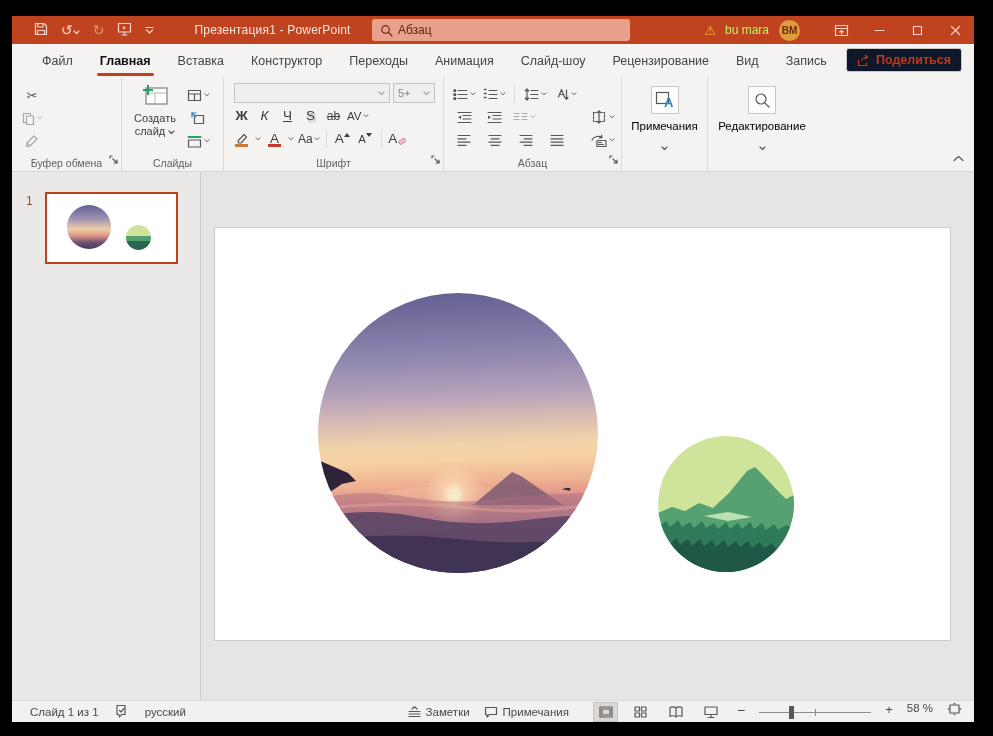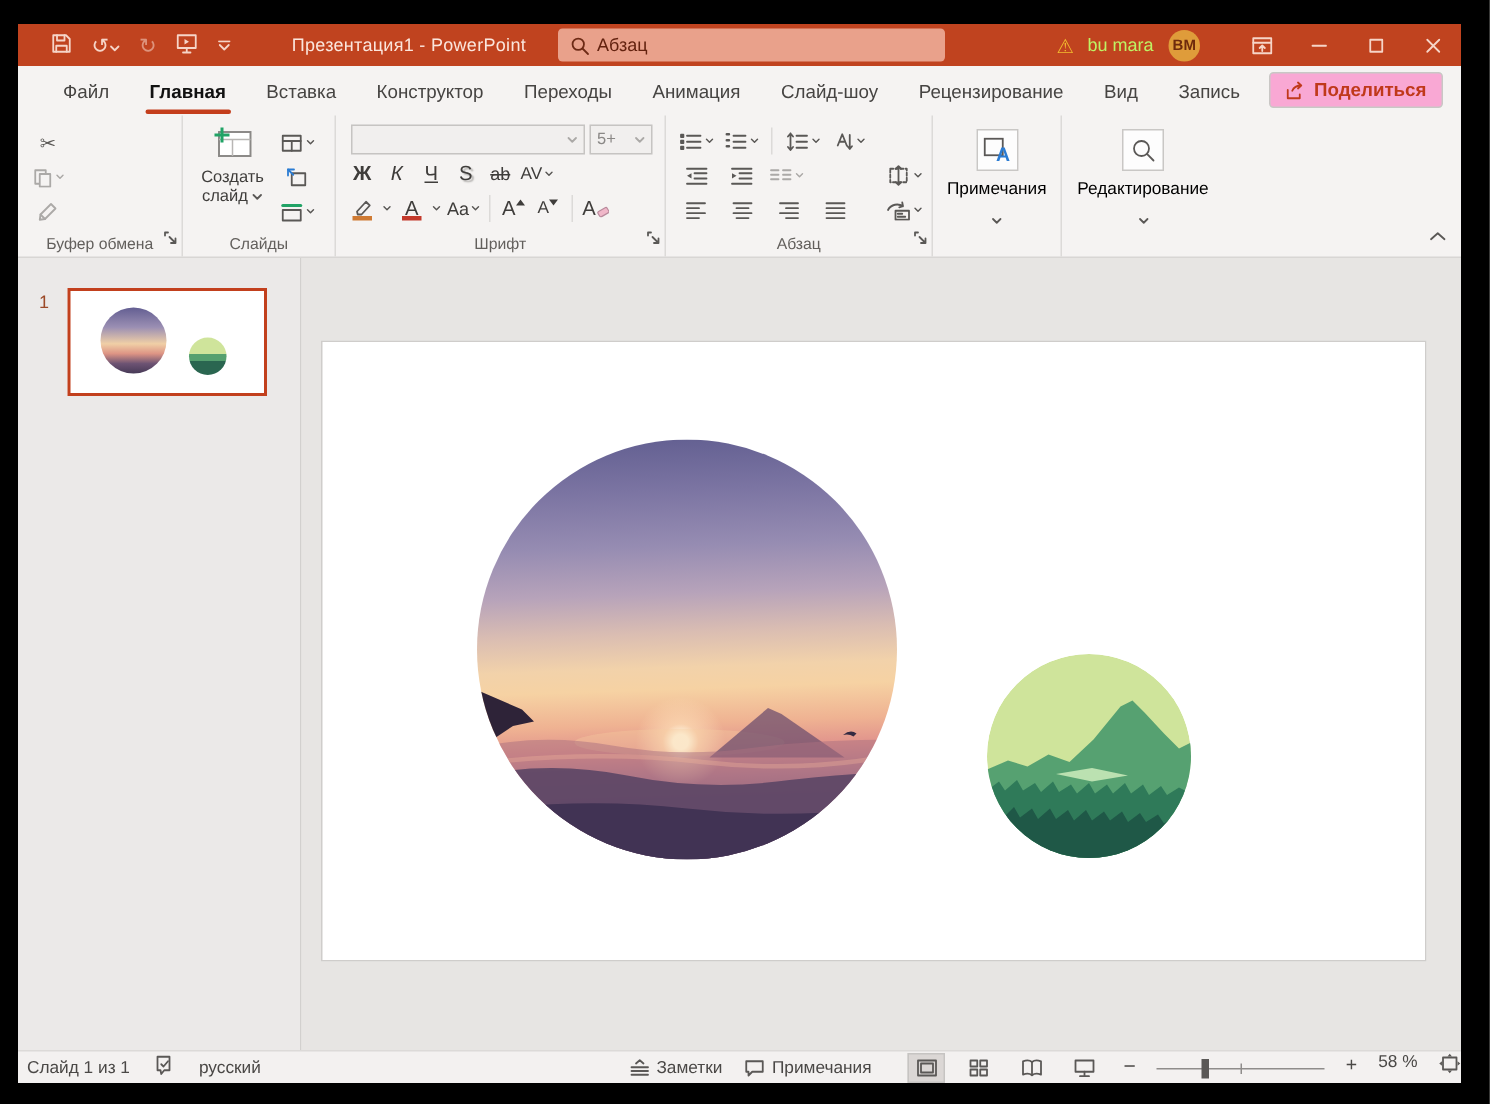--- a/index.html
+++ b/index.html
@@ -17,21 +17,21 @@
   .warn{color:#f2bb2e;font-size:13px;margin-right:9px}
   .uname{margin-right:10px;color:#bef264}
   .badge{width:21px;height:21px;border-radius:50%;background:#df9c3a;color:#6e2a0c;font-weight:bold;font-size:10px;display:flex;align-items:center;justify-content:center;margin-right:22px}
   .winbtn{width:38px;height:28px;display:flex;align-items:center;justify-content:center}
 
   
   .tabrow{position:absolute;left:0;top:28px;right:0;height:33px;display:flex;align-items:center;gap:27px;padding-left:30px;font-size:12.5px;color:#464442}
   .tab{position:relative;cursor:default;white-space:nowrap}
   .tab.active{color:#111;font-weight:bold}
   .tab.active::after{content:"";position:absolute;left:-3px;right:-3px;bottom:-8px;height:3px;background:#c43e1c;border-radius:2px}
-  .sharebtn{position:absolute;right:12px;top:4px;height:24px;display:flex;align-items:center;gap:6px;background:#f9a8d4;border:1px solid #c9c7c5;border-radius:3px;padding:0 10px;color:#c0391b;font-size:12.5px;font-weight:bold}
+  .sharebtn{position:absolute;right:12px;top:4px;height:24px;display:flex;align-items:center;gap:6px;background:#0f172a;border:1px solid #c9c7c5;border-radius:3px;padding:0 10px;color:#c0391b;font-size:12.5px;font-weight:bold}
 
   
   .ribbon{position:absolute;left:0;top:61px;right:0;height:95px;display:flex;border-bottom:1px solid #d8d6d4;background:#f5f3f2}
   .rgroup{position:relative;border-right:1px solid #dcdad8;padding-top:5px}
   .rlabel{position:absolute;bottom:2px;left:0;right:0;text-align:center;font-size:10.5px;color:#63605d}
   .launcher{position:absolute;right:3px;bottom:3px}
   .bigbtn{display:flex;flex-direction:column;align-items:center;width:58px;gap:2px;padding-top:2px}
   .bigbtn .blbl{font-size:11px;color:#3f3d3b;text-align:center;line-height:1.2}
   .smallcol{display:flex;flex-direction:column;gap:3px;padding-top:3px}
   .sbtn{height:20px;min-width:24px;display:flex;align-items:center;justify-content:center;gap:2px}
@@ -56,21 +56,21 @@
   .thumbbox{position:absolute;left:33px;top:20px;width:133px;height:72px;background:#fff;border:2px solid #c2401d}
   .minicircle{position:absolute;border-radius:50%}
   .mainarea{flex:1;position:relative;background:#e7e5e3}
   .canvas{position:absolute;left:13px;top:55px;width:737px;height:414px;background:#fff;border:1px solid #cfcdcb}
   .circle{position:absolute;border-radius:50%;overflow:hidden}
   .sunset-bg{position:absolute;inset:0;background:linear-gradient(178deg,#615e90 0%,#7b74a2 13%,#968cb2 26%,#b7a3ba 37%,#dabdb2 46%,#f2d2aa 54%,#f6d2a3 59%,#efb292 67%,#e0928c 73%,#b47c8d 79%,#86627e 86%,#5f4d71 94%,#4c4061 100%)}
   .sun{position:absolute;inset:0;background:radial-gradient(circle at 48.5% 72%,rgba(255,250,228,.95) 0 5px,rgba(255,228,188,.6) 12px,rgba(255,210,170,0) 30px)}
   .overlay{position:absolute;inset:0}
 
   
-  .statusbar{position:absolute;left:0;bottom:0;right:0;height:22px;background:#f3f1f0;border-top:1px solid #dcdad8;display:flex;align-items:center;font-size:11.5px;color:#4a4846;padding:0 0}
+  .statusbar{position:absolute;left:0;bottom:0;right:0;height:22px;background:#f3f1f0;border-top:1px solid #dcdad8;display:flex;align-items:center;font-size:11.5px;color:#4a4846;padding:0 12px}
   .sleft{display:flex;align-items:center;gap:16px;margin-left:6px}
   .sright{margin-left:auto;display:flex;gap:14px}
   .sitem{display:flex;align-items:center;gap:5px}
   .viewbtn{width:25px;height:20px;display:flex;align-items:center;justify-content:center}
   .viewbtn.active{background:#dbd7d5;border:1px solid #c6c4c2}
   .zoomtrack{position:relative;width:112px;height:20px}
   .zoomtrack .line{position:absolute;left:0;right:0;top:10px;height:1px;background:#8f8d8b}
   .zoomtrack .tick{position:absolute;left:50%;top:7px;width:1px;height:7px;background:#8f8d8b}
   .zoomtrack .thumb{position:absolute;left:30px;top:4px;width:5px;height:13px;background:#5a5856}
   svg.ic{stroke:#5a5856;fill:none;stroke-width:1.2;stroke-linecap:round;stroke-linejoin:round}

